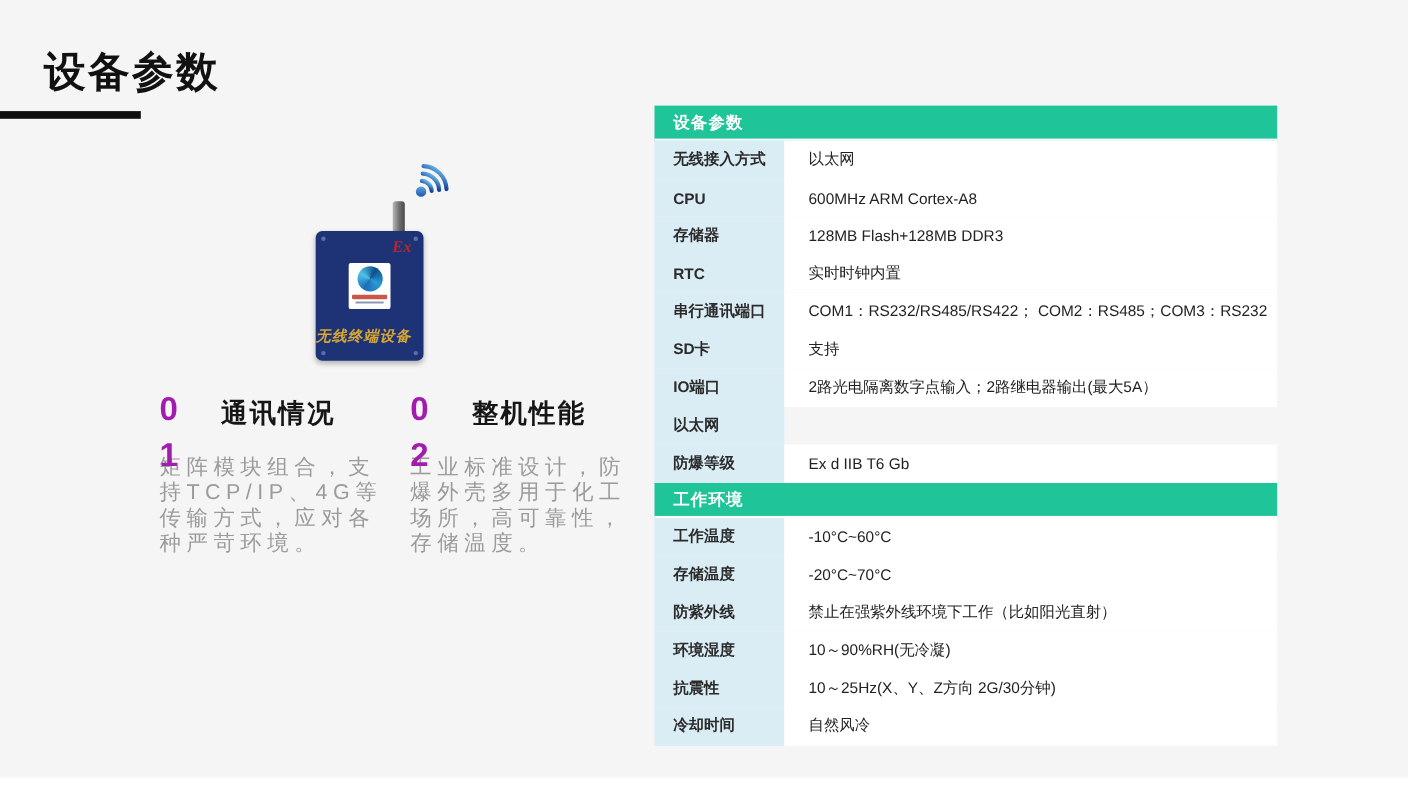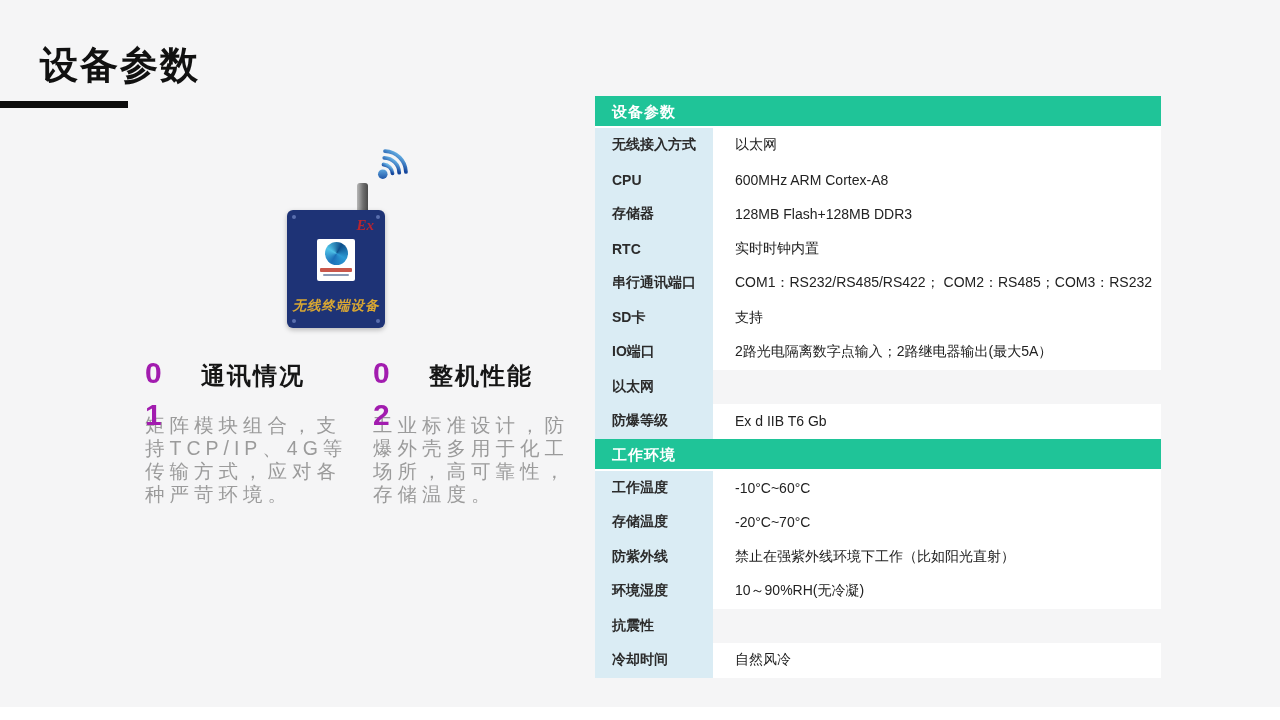--- a/index.html
+++ b/index.html
@@ -46,21 +46,21 @@
     display:flex; flex-direction:column; align-items:center; padding-top:3px;
   }
   .logo-swirl {
     width:23px; height:23px; border-radius:50%;
     background:conic-gradient(from 210deg,#1b6fb8,#4fc3e8 90deg,#0d4f8b 180deg,#2c9ad4 270deg,#1b6fb8);
   }
   .logo-line1 { width:32px; height:4px; margin-top:3px; background:#c0392b; opacity:.85; border-radius:1px; }
   .logo-line2 { width:26px; height:2px; margin-top:2px; background:#8a9ab5; border-radius:1px; }
   .device-label {
     position:absolute; left:0; bottom:13px; width:100%;
-    text-align:center; color:#d9a733; font-weight:700; font-size:13.5px; letter-spacing:1px;
+    color:#d9a733; font-weight:700; font-size:13.5px; letter-spacing:1px;
   }
 
   
   .feature { position:absolute; top:352px; }
   .feature.f1 { left:145px; width:216px; }
   .feature.f2 { left:373px; width:206px; }
   .feat-num {
     position:absolute; left:0; top:0; width:30px;
     font-size:30px; line-height:42px; font-weight:700; color:#a21caf;
     word-break:break-all;
@@ -181,20 +181,21 @@
     <div class="tbl-row">
       <div class="tbl-label">防紫外线</div>
       <div class="tbl-value">禁止在强紫外线环境下工作（比如阳光直射）</div>
     </div>
     <div class="tbl-row">
       <div class="tbl-label">环境湿度</div>
       <div class="tbl-value">10～90%RH(无冷凝)</div>
     </div>
     <div class="tbl-row">
       <div class="tbl-label">抗震性</div>
+      <div class="tbl-value">10～25Hz(X、Y、Z方向 2G/30分钟)</div>
     </div>
     <div class="tbl-row">
       <div class="tbl-label">冷却时间</div>
       <div class="tbl-value">自然风冷</div>
     </div>
   </div>
 
 <div class="bottom-strip"></div>
 
 </body></html>

